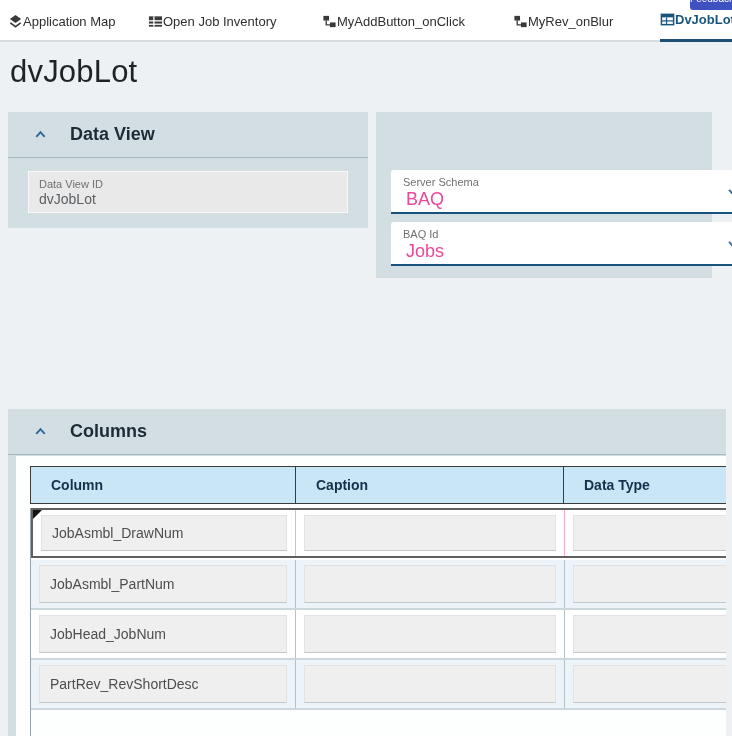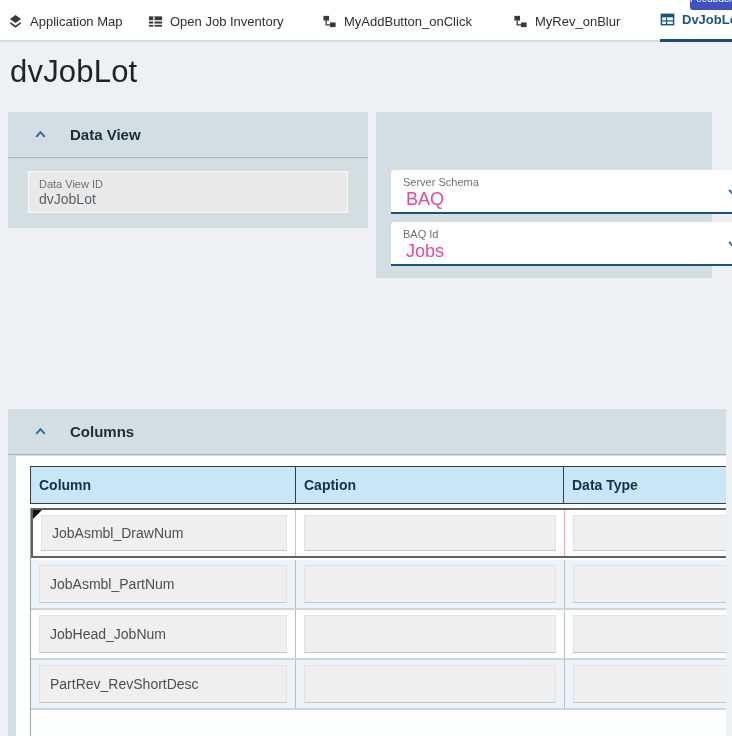--- a/index.html
+++ b/index.html
@@ -11,21 +11,21 @@
     -webkit-font-smoothing:antialiased;
   }
 
   
   .tabbar {
     position:absolute; top:0; left:0; width:732px; height:42px;
     background:#ffffff; border-bottom:2px solid #d7dbde;
   }
   .tab {
     position:absolute; top:0; height:42px;
-    display:flex; align-items:center; gap:7px;
+    display:flex; align-items:center; 
     font-size:13px; color:#2e2e2e; white-space:nowrap; cursor:pointer;
   }
   .tab svg { width:15px; height:15px; flex:0 0 auto; }
   .tab-0 { left:8px; }
   .tab-1 { left:148px; }
   .tab-2 { left:322px; }
   .tab-3 { left:513px; }
   .tab-4 {
     left:660px; padding-right:50px;
     color:#19567f; font-weight:700;
@@ -53,21 +53,21 @@
   .panel-serverview{ left:376px; top:112px; width:336px; height:166px; }
   .panel-columns   { left:8px;   top:409px; width:718px; height:425px; }
 
   .panel-header {
     height:46px; display:flex; align-items:center;
     padding-left:25px; gap:22px;
     border-bottom:1px solid #a6b9c1; cursor:default;
   }
   .collapse-btn { width:15px; height:15px; display:flex; cursor:pointer; background:none; border:none; padding:0; }
   .collapse-btn svg { width:15px; height:15px; }
-  .panel-title { font-size:15px; font-weight:700; color:#1c2b36;text-align:right; }
+  .panel-title { font-size:18px; font-weight:700; color:#1c2b36;text-align:right; }
 
   
   .disabled-field {
     position:absolute; left:20px; top:59px; width:320px; height:42px;
     background:#e9e9e9; border:1px solid #f8f8f8;
   }
   .df-label { font-size:11px; color:#707070; margin:6px 0 1px 10px; }
   .df-value { font-size:14px; color:#5a5f63; margin-left:10px; }
 
   
@@ -86,21 +86,21 @@
   .grid-area {
     position:absolute; left:8px; top:47px; right:0; bottom:0;
     background:#fdfefe; overflow:hidden;
   }
   .grid { margin:10px 0 0 14px; width:1100px; }
 
   .grid-header { display:flex; }
   .gh-cell {
     height:38px; background:#c8e6f6;
     border:1px solid #3b3b3b;
-    display:flex; align-items:center; padding-left:8px;
+    display:flex; align-items:center; padding-left:20px;
     font-size:14px; font-weight:700; color:#14304a; cursor:pointer;
   }
   .gh-cell + .gh-cell { margin-left:-1px; }
   .w-col1 { width:266px; }
   .w-col2 { width:269px; }
   .w-col3 { width:565px; }
 
   .grid-rows { margin-top:4px; border-left:1px solid #98a4aa; min-height:232px; }
   .grow {
     display:flex; height:50px; position:relative; cursor:pointer;

